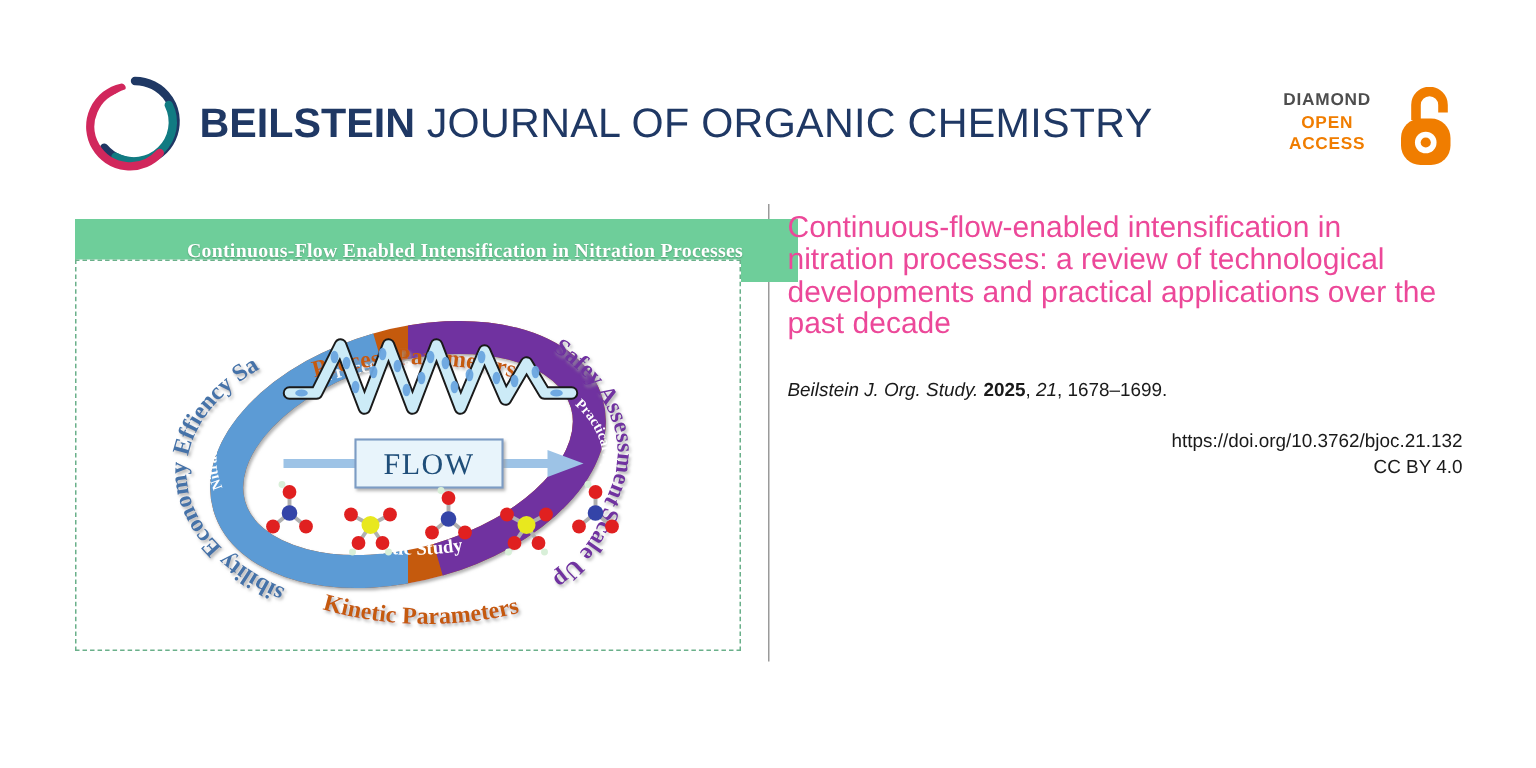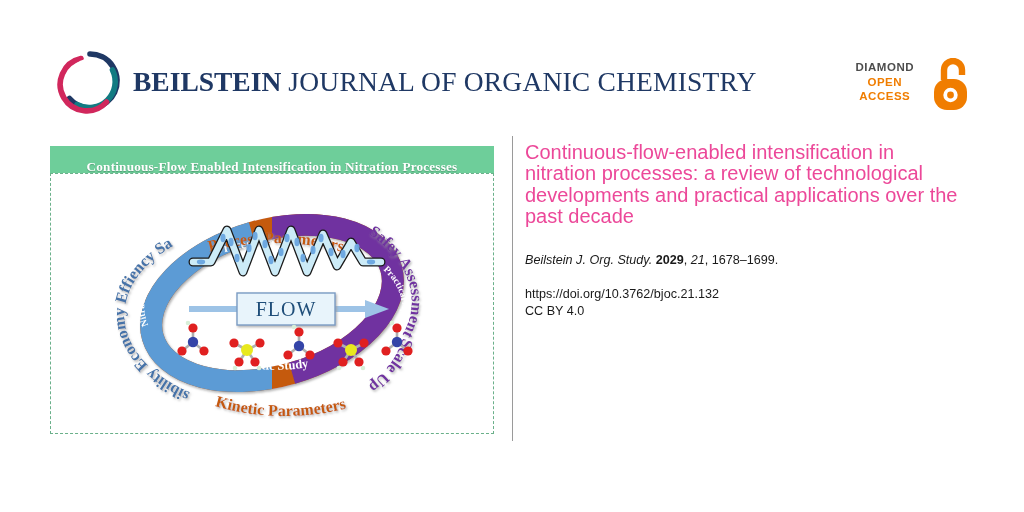--- a/index.html
+++ b/index.html
@@ -10,21 +10,21 @@
   }
 
   
   .masthead{position:absolute;left:0;top:0;width:1024px;height:130px;}
 
   .logo-mark{position:absolute;left:57px;top:48px;width:66px;height:66px;}
 
   .journal-title{
     position:absolute;left:133px;top:66px;
     font-size:27.5px;letter-spacing:.2px;color:#1f3864;
-    white-space:nowrap;font-weight:400;font-family:Liberation Serif, serif;
+    white-space:nowrap;font-weight:400;
   }
   .journal-title .bold{font-weight:700;letter-spacing:0px;}
 
   .oa-badge{position:absolute;left:866px;top:58px;width:110px;height:56px;}
   .oa-words{position:absolute;right:62px;top:2px;text-align:center;line-height:14.5px;}
   .oa-words span{display:block;font-size:11.5px;font-weight:700;letter-spacing:.5px;}
   .oa-diamond{color:#4d4d4d;}
   .oa-open,.oa-access{color:#f07d00;}
   .oa-lock{position:absolute;right:0;top:0;width:46px;height:54px;}
 
@@ -35,21 +35,21 @@
   }
 
   
   .ga{position:absolute;left:50px;top:146px;width:444px;height:288px;}
   .ga-banner{
     position:absolute;left:0;top:0;width:444px;height:42px;
     background:#6ece9a;
     color:#ffffff;font-family:"Liberation Serif", serif;
     font-weight:700;font-size:13.2px;
     display:flex;align-items:center;justify-content:center;
-    letter-spacing:.2px;text-shadow:0 1px 1px rgba(0,0,0,.25);
+    letter-spacing:.2px;text-shadow:0 1px 1px rgba(0,0,0,.25);padding-left:38px;
   }
   .ga-body{
     position:absolute;left:0;top:27px;width:442px;height:259px;
     border:1px dashed #6ab08a;background:#ffffff;
   }
   .ga-svg{position:absolute;left:0;top:0;}
 
   
   .meta{position:absolute;left:525px;top:142px;width:450px;}
   .art-title{
@@ -64,21 +64,21 @@
     color:#1a1a1a;font-size:12.6px;line-height:17px;margin-top:24px;
     font-style:italic;
   }
   .citation .vol-year{font-weight:700;font-style:normal;}
   .citation .vol{font-style:italic;}
   .citation .pages{font-style:normal;}
   .doi-block{
     color:#1a1a1a;font-size:12.6px;line-height:17.5px;margin-top:17px;
     font-style:normal;
   }
-  .doi-block div{white-space:nowrap;}
+  .doi-block div{white-space:nowrap;text-align:right;}
 </style>
 </head>
 <body>
 
 <div class="masthead">
 
   <div class="logo-mark">
     <svg width="66" height="66" viewBox="0 0 66 66">
       <path d="M33 6 A27 27 0 1 1 12.5 50.5" fill="none" stroke="#1f3864" stroke-width="5.6" stroke-linecap="round"></path>
       <path d="M55.5 22 A26 26 0 0 1 20 56.5" fill="none" stroke="#117b82" stroke-width="5.6" stroke-linecap="round"></path>
@@ -293,19 +293,19 @@
           <circle cx="-5" cy="-19" r="2.3" fill="#d8efd8"></circle>
         </g>
       </g>
     </svg>
   </div>
 </div>
 
 <div class="meta">
   <div class="art-title">Continuous-flow-enabled intensification in nitration processes: a review of technological developments and practical applications over the past decade</div>
   <div class="citation">
-    <span>Beilstein J. Org. Study.</span><span class="pages">&nbsp;</span><span class="vol-year">2029</span><span class="pages">,&nbsp;</span><span class="vol">21</span><span class="pages">,&nbsp;</span><span class="pages">1678–1699.</span>
+    <span>Beilstein J. Org. Study.</span><span class="pages">&nbsp;</span><span class="vol-year">2025</span><span class="pages">,&nbsp;</span><span class="vol">21</span><span class="pages">,&nbsp;</span><span class="pages">1678–1699.</span>
   </div>
   <div class="doi-block">
     <div>https://doi.org/10.3762/bjoc.21.132</div>
     <div>CC BY 4.0</div>
   </div>
 </div>
 
 </body></html>

